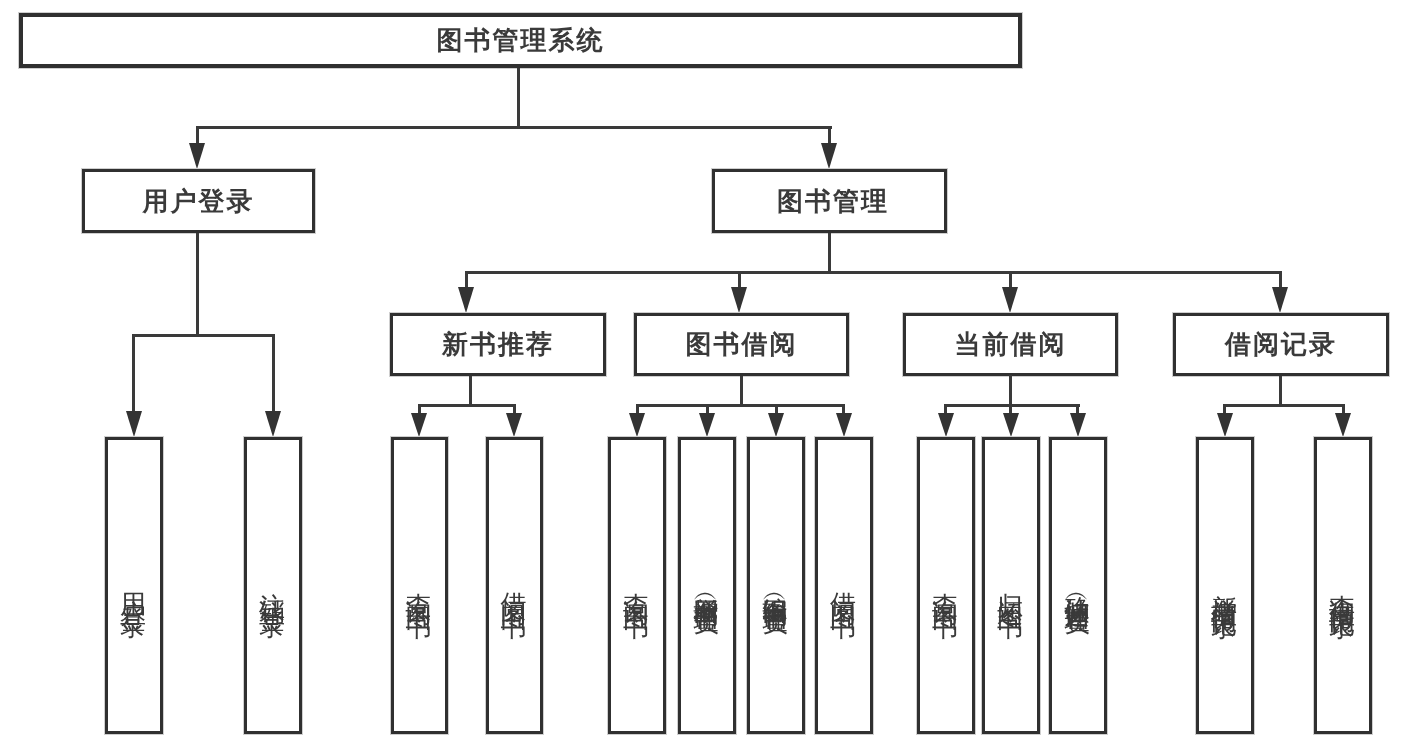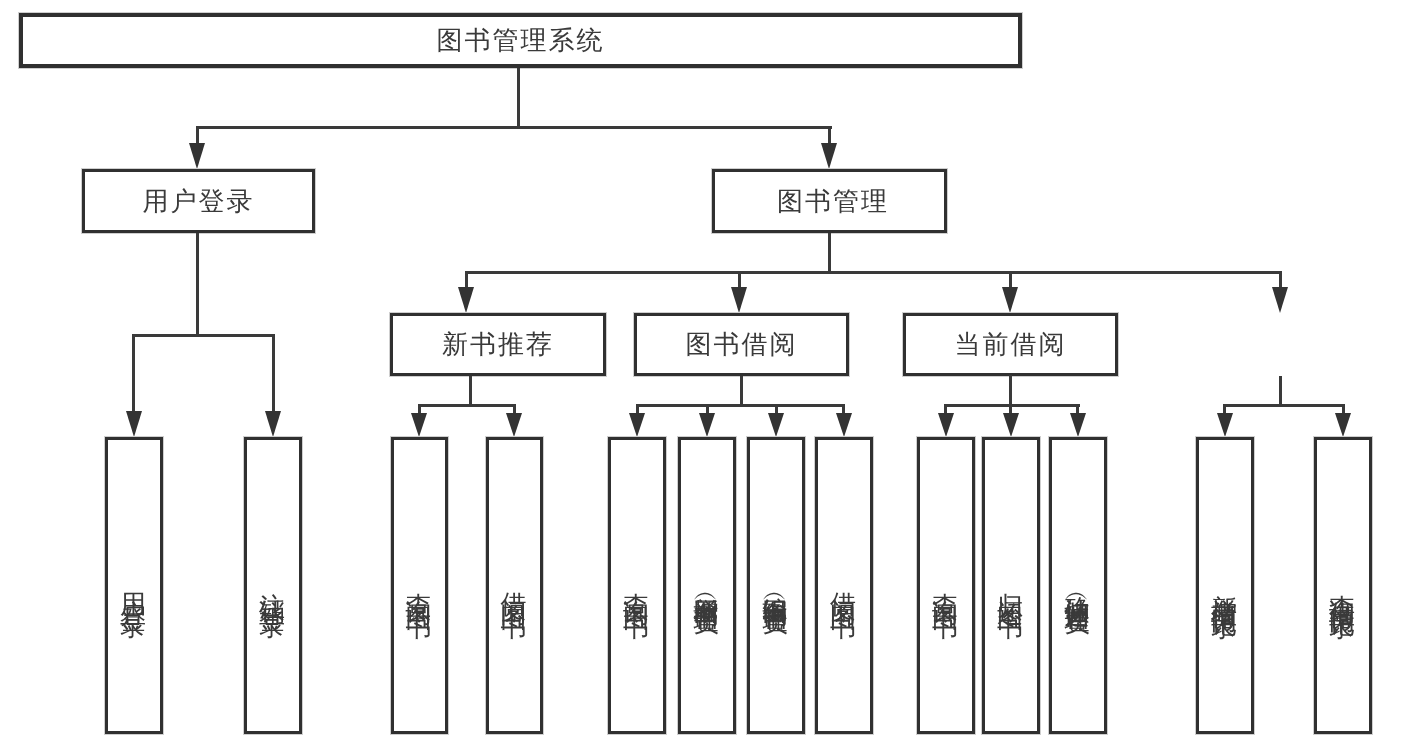--- a/index.html
+++ b/index.html
@@ -9,21 +9,21 @@
     background:#ffffff;
     font-family:"Liberation Sans","DejaVu Sans",sans-serif;
     color:#333333;
     overflow:hidden;
   }
   
   .hbox{
     position:absolute;box-sizing:border-box;
     border:3px solid #303030;background:#ffffff;
     display:flex;align-items:center;justify-content:center;
-    font-size:26px;font-weight:400;letter-spacing:2px;color:#3a3a3a;
+    font-size:26px;font-weight:700;letter-spacing:2px;color:#3a3a3a;
     box-shadow:0 0 0 1px #cfcfcf;
   }
   .rootbox{border-width:4px;}
   .vbox{
     position:absolute;box-sizing:border-box;
     border:3px solid #303030;background:#ffffff;
     display:flex;align-items:center;justify-content:center;
     writing-mode:vertical-rl;text-orientation:mixed;
     font-size:26px;font-weight:500;letter-spacing:7px;color:#3a3a3a;
     box-shadow:0 0 0 1px #cfcfcf;
@@ -89,20 +89,23 @@
   <div class="arr" style="left:1272px;top:287px;"></div>
 
   <div class="hbox" style="left:362px;top:313px;width:216px;height:63px;margin-left:28px;">
     <span>新书推荐</span>
   </div>
   <div class="hbox" style="left:634px;top:313px;width:215px;height:63px;">
     <span>图书借阅</span>
   </div>
   <div class="hbox" style="left:903px;top:313px;width:215px;height:63px;">
     <span>当前借阅</span>
+  </div>
+  <div class="hbox" style="left:1173px;top:313px;width:216px;height:63px;">
+    <span>借阅记录</span>
   </div>
 
   <div class="vline" style="left:469px;top:376px;height:31px;"></div>
   <div class="hline" style="left:418px;top:404px;width:98px;"></div>
   <div class="vline" style="left:418px;top:404px;height:12px;"></div>
   <div class="arr short" style="left:411px;top:413px;"></div>
   <div class="vline" style="left:513px;top:404px;height:12px;"></div>
   <div class="arr short" style="left:506px;top:413px;"></div>
 
   <div class="vline" style="left:740px;top:376px;height:31px;"></div>

